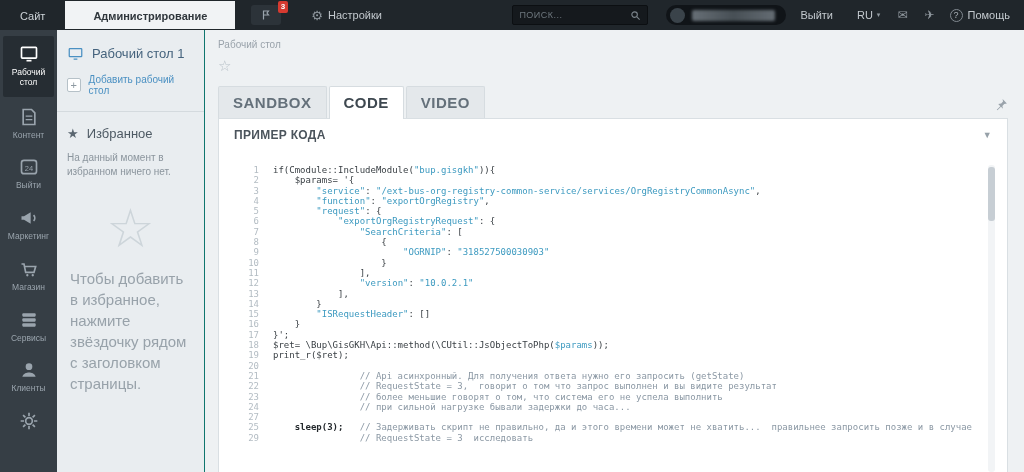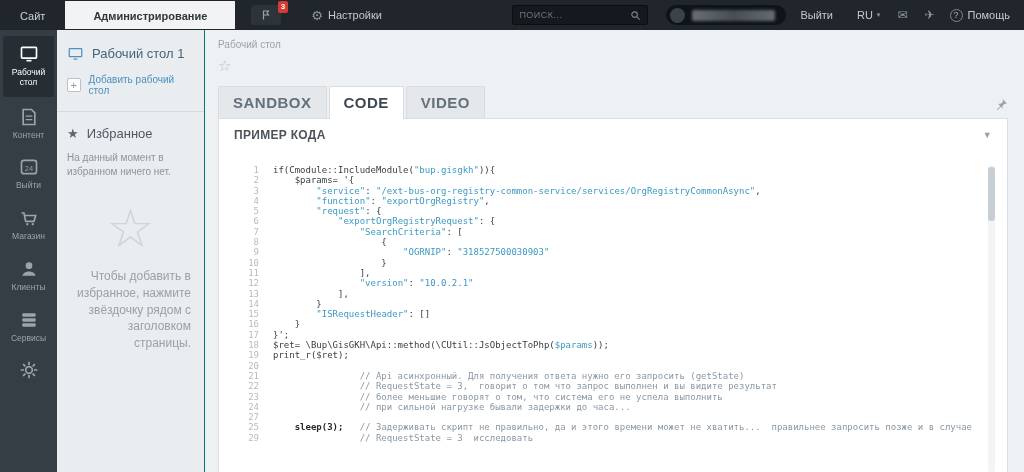--- a/index.html
+++ b/index.html
@@ -46,21 +46,21 @@
   .sb-desktop{display:flex;align-items:center;gap:8px;color:#45637d;font-size:13px}
   .mon{display:flex;color:#4a90c2}
   .mon svg{width:17px;height:15px}
   .sb-add{display:flex;align-items:center;gap:8px;margin:13px 0 15px;color:#4a90c2;font-size:10px}
   .plus{width:14px;height:14px;border:1px solid #b6c1c8;color:#8d99a1;font-size:11px;line-height:12px;text-align:center;border-radius:2px;background:#fff}
   .sb-divider{height:1px;background:#d4dade;margin:0 -10px}
   .sb-favhead{display:flex;align-items:center;gap:8px;margin:14px 0 10px;color:#4e5a64;font-size:13px}
   .star-s{color:#5a6670;font-size:13px;font-family:"DejaVu Sans",sans-serif}
   .sb-empty{font-size:10px;color:#8b959d;line-height:1.4;margin-bottom:23px}
   .bigstar{font-size:54px;color:#cdd5da;text-align:center;line-height:1;margin:8px 0 12px;font-family:"DejaVu Sans",sans-serif}
-  .sb-hint{font-size:12px;color:#98a2aa;text-align:right;line-height:1.4;margin:0 3px 16px}
+  .sb-hint{font-size:15px;color:#98a2aa;text-align:left;line-height:1.4;margin:0 3px 16px}
 
   .main{flex:1;min-width:0;display:flex;flex-direction:column;padding:9px 16px 0 13px;background:#eef1f3}
   .crumb{font-size:10px;color:#9aa3ab;margin-bottom:7px}
   .title-row{display:flex;align-items:center;gap:9px;margin-bottom:11px}
   .title-row h1{font-size:21px;font-weight:normal;color:#333a40}
   .fav{color:#b9c2c9;font-size:15px;font-family:"DejaVu Sans",sans-serif}
   .tabs-row{display:flex;align-items:flex-end;justify-content:space-between}
   .tabs{display:flex;gap:2px}
   .tab{padding:7px 14px 8px;font-size:15px;font-weight:bold;color:#64707a;background:#e4e8eb;border:1px solid #d6dce0;border-bottom:0;letter-spacing:.5px;border-radius:2px 2px 0 0;margin-bottom:-1px}
   .tab.active{background:#fff;color:#3e4850;position:relative;z-index:2}
@@ -153,46 +153,55 @@
           <span class="ib-ico">
             <svg viewBox="0 0 24 24" fill="none" stroke="currentColor" stroke-width="2">
               <rect x="3" y="4" width="18" height="16" rx="3"></rect>
               <text x="12" y="16.5" font-size="9" text-anchor="middle" fill="currentColor" stroke="none" font-family="Liberation Sans, sans-serif">24</text>
             </svg>
           </span>
           <span class="ib-label">Выйти</span>
         </div>
         <div class="ib-item">
           <span class="ib-ico">
+            <svg viewBox="0 0 24 24" fill="currentColor">
+              <path d="M3 10v4h3l8 5V5l-8 5H3z"></path>
+              <path d="M17.5 8.5a5 5 0 010 7" fill="none" stroke="currentColor" stroke-width="2"></path>
+            </svg>
+          </span>
+          <span class="ib-label">Маркетинг</span>
+        </div>
+        <div class="ib-item">
+          <span class="ib-ico">
             <svg viewBox="0 0 24 24" fill="none" stroke="currentColor" stroke-width="2">
               <path d="M3 6h3l2 10h10l2-7H7"></path>
               <circle cx="10" cy="19.5" r="1.4" fill="currentColor" stroke="none"></circle>
               <circle cx="16.5" cy="19.5" r="1.4" fill="currentColor" stroke="none"></circle>
             </svg>
           </span>
           <span class="ib-label">Магазин</span>
-        </div>
-        <div class="ib-item">
-          <span class="ib-ico">
-            <svg viewBox="0 0 24 24" fill="currentColor">
-              <circle cx="12" cy="8" r="4"></circle>
-              <path d="M4 20c1.5-4 5-5 8-5s6.5 1 8 5H4z"></path>
-            </svg>
-          </span>
-          <span class="ib-label">Клиенты</span>
         </div>
         <div class="ib-item">
           <span class="ib-ico">
             <svg viewBox="0 0 24 24" fill="currentColor">
               <rect x="4" y="4" width="16" height="4" rx="1"></rect>
               <rect x="4" y="10" width="16" height="4" rx="1"></rect>
               <rect x="4" y="16" width="16" height="4" rx="1"></rect>
             </svg>
           </span>
           <span class="ib-label">Сервисы</span>
+        </div>
+        <div class="ib-item">
+          <span class="ib-ico">
+            <svg viewBox="0 0 24 24" fill="currentColor">
+              <circle cx="12" cy="8" r="4"></circle>
+              <path d="M4 20c1.5-4 5-5 8-5s6.5 1 8 5H4z"></path>
+            </svg>
+          </span>
+          <span class="ib-label">Клиенты</span>
         </div>
         <div class="ib-item">
           <span class="ib-ico">
             <svg viewBox="0 0 24 24" fill="none" stroke="currentColor" stroke-width="2">
               <circle cx="12" cy="12" r="4"></circle>
               <path d="M12 2v4M12 18v4M2 12h4M18 12h4M4.9 4.9l2.8 2.8M16.3 16.3l2.8 2.8M19.1 4.9l-2.8 2.8M7.7 16.3l-2.8 2.8"></path>
             </svg>
           </span>
           <span class="ib-label"></span>
         </div>

